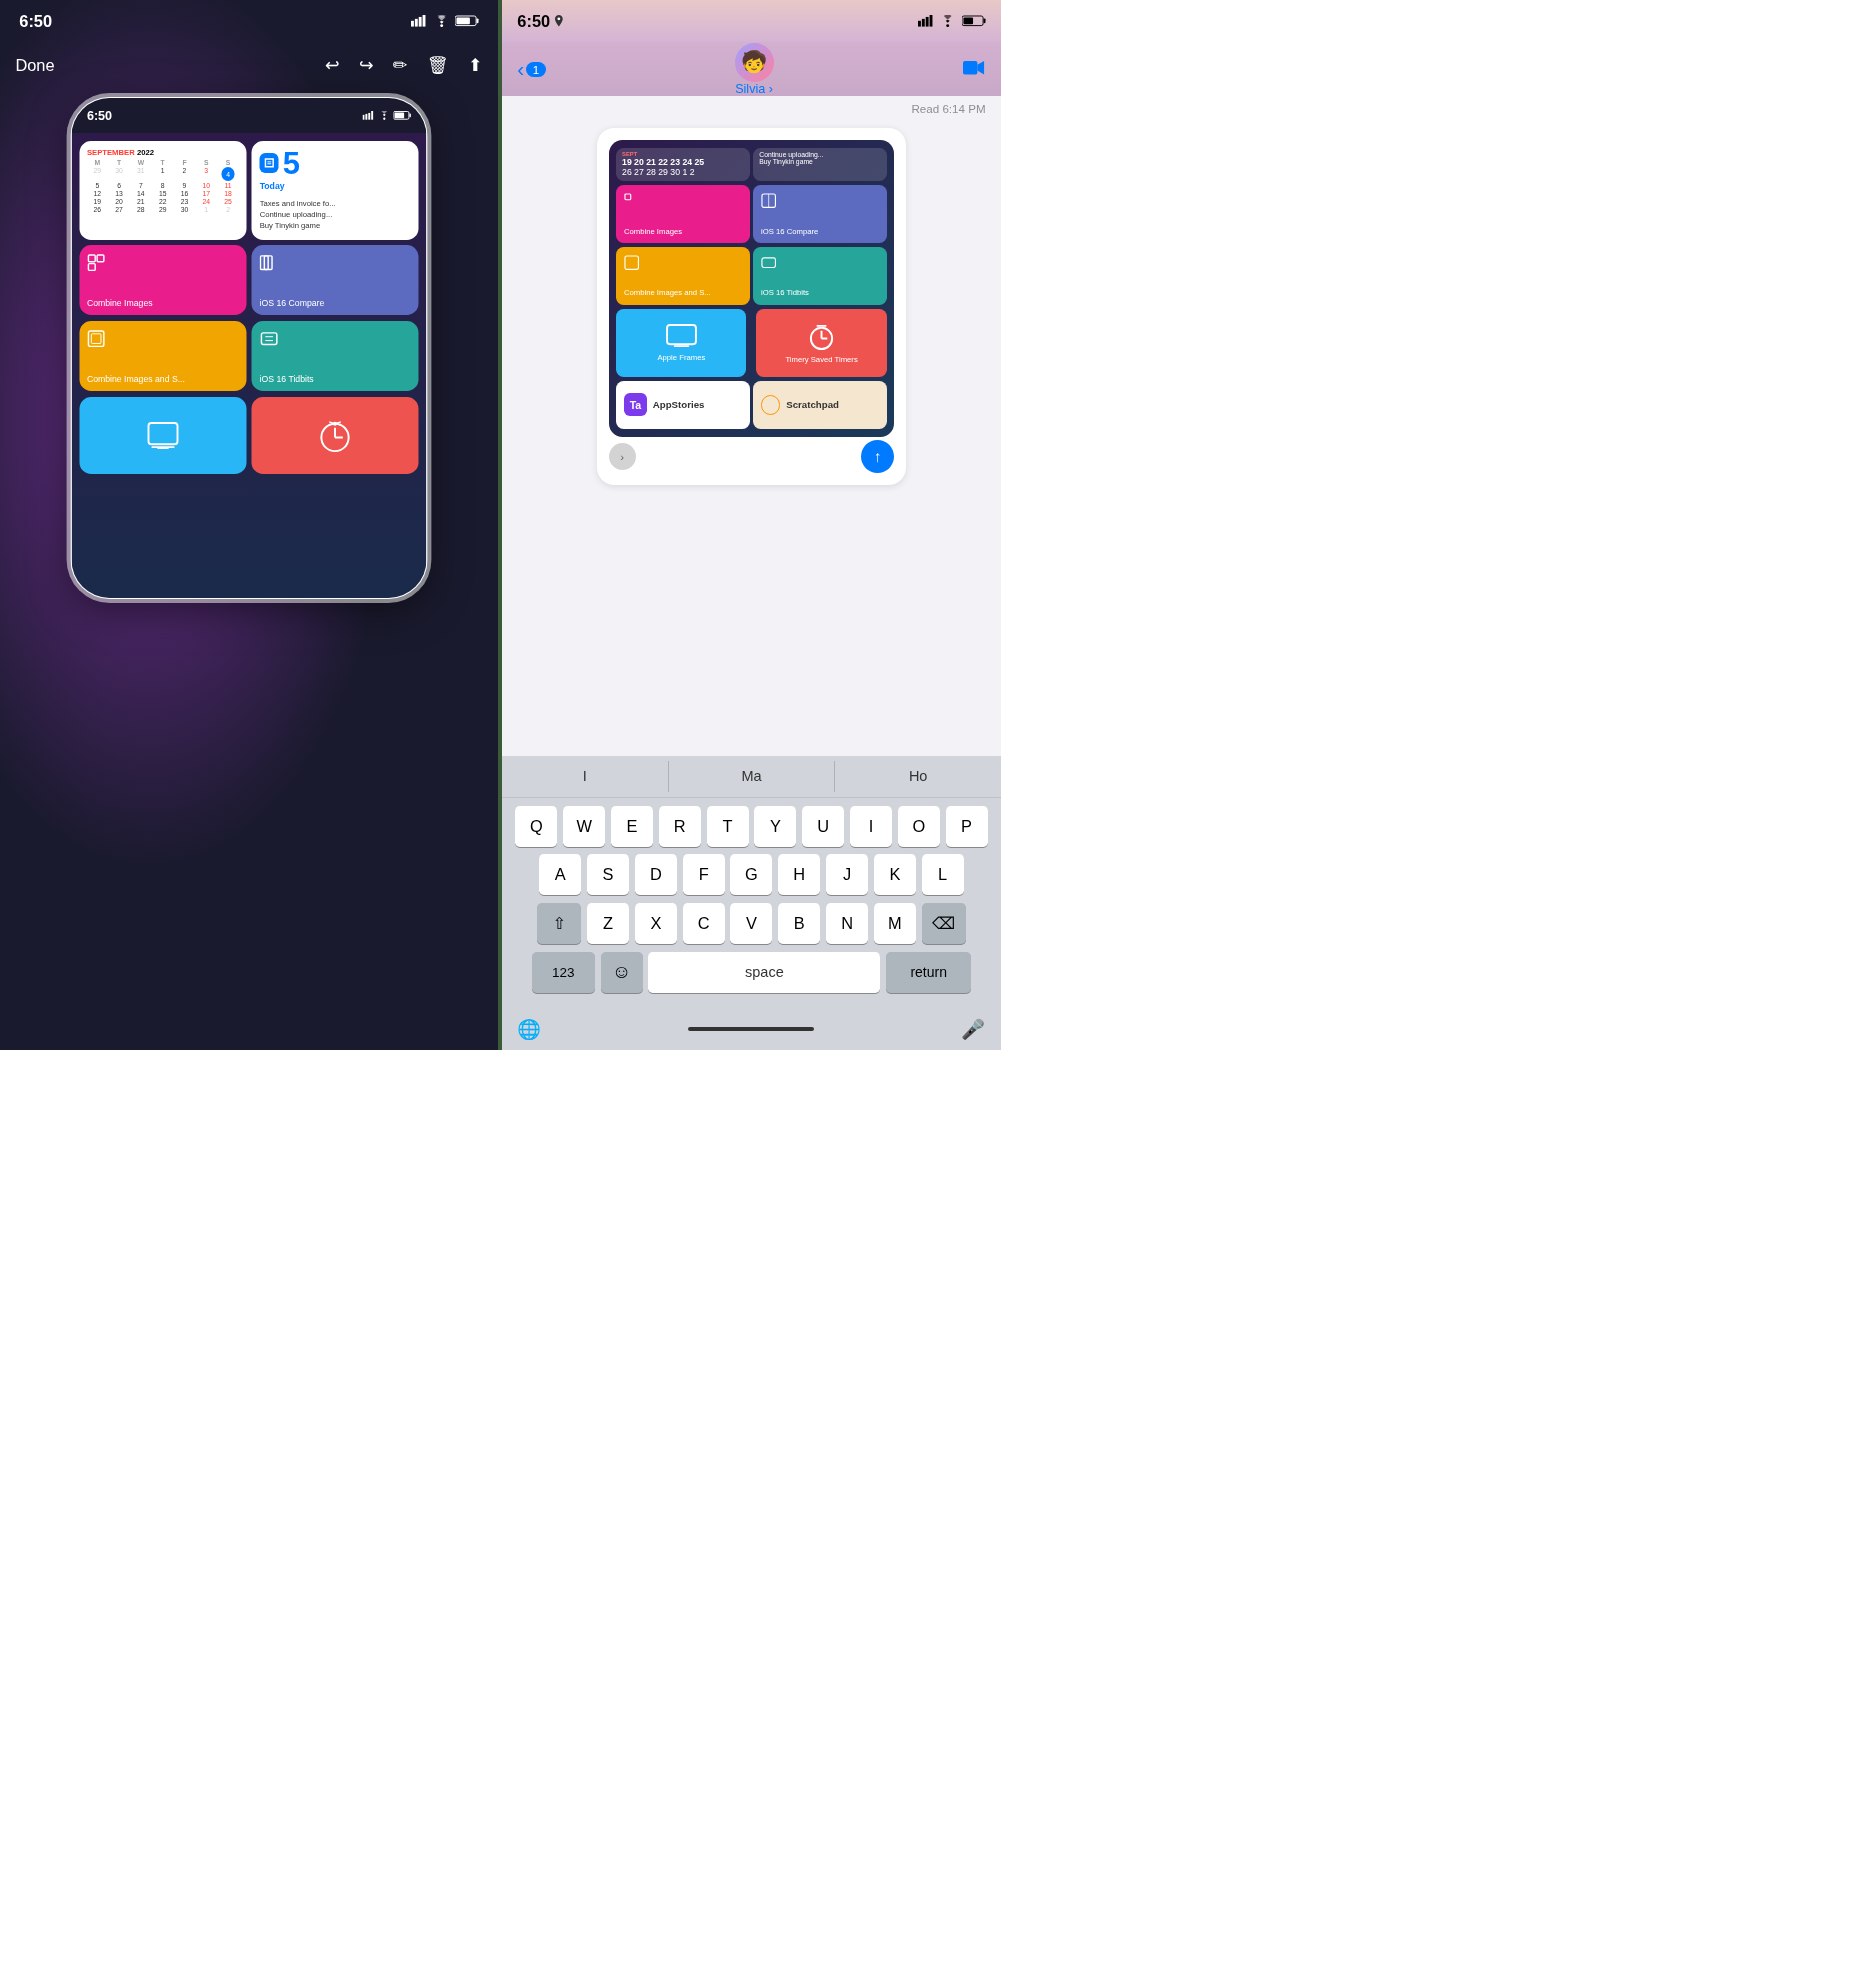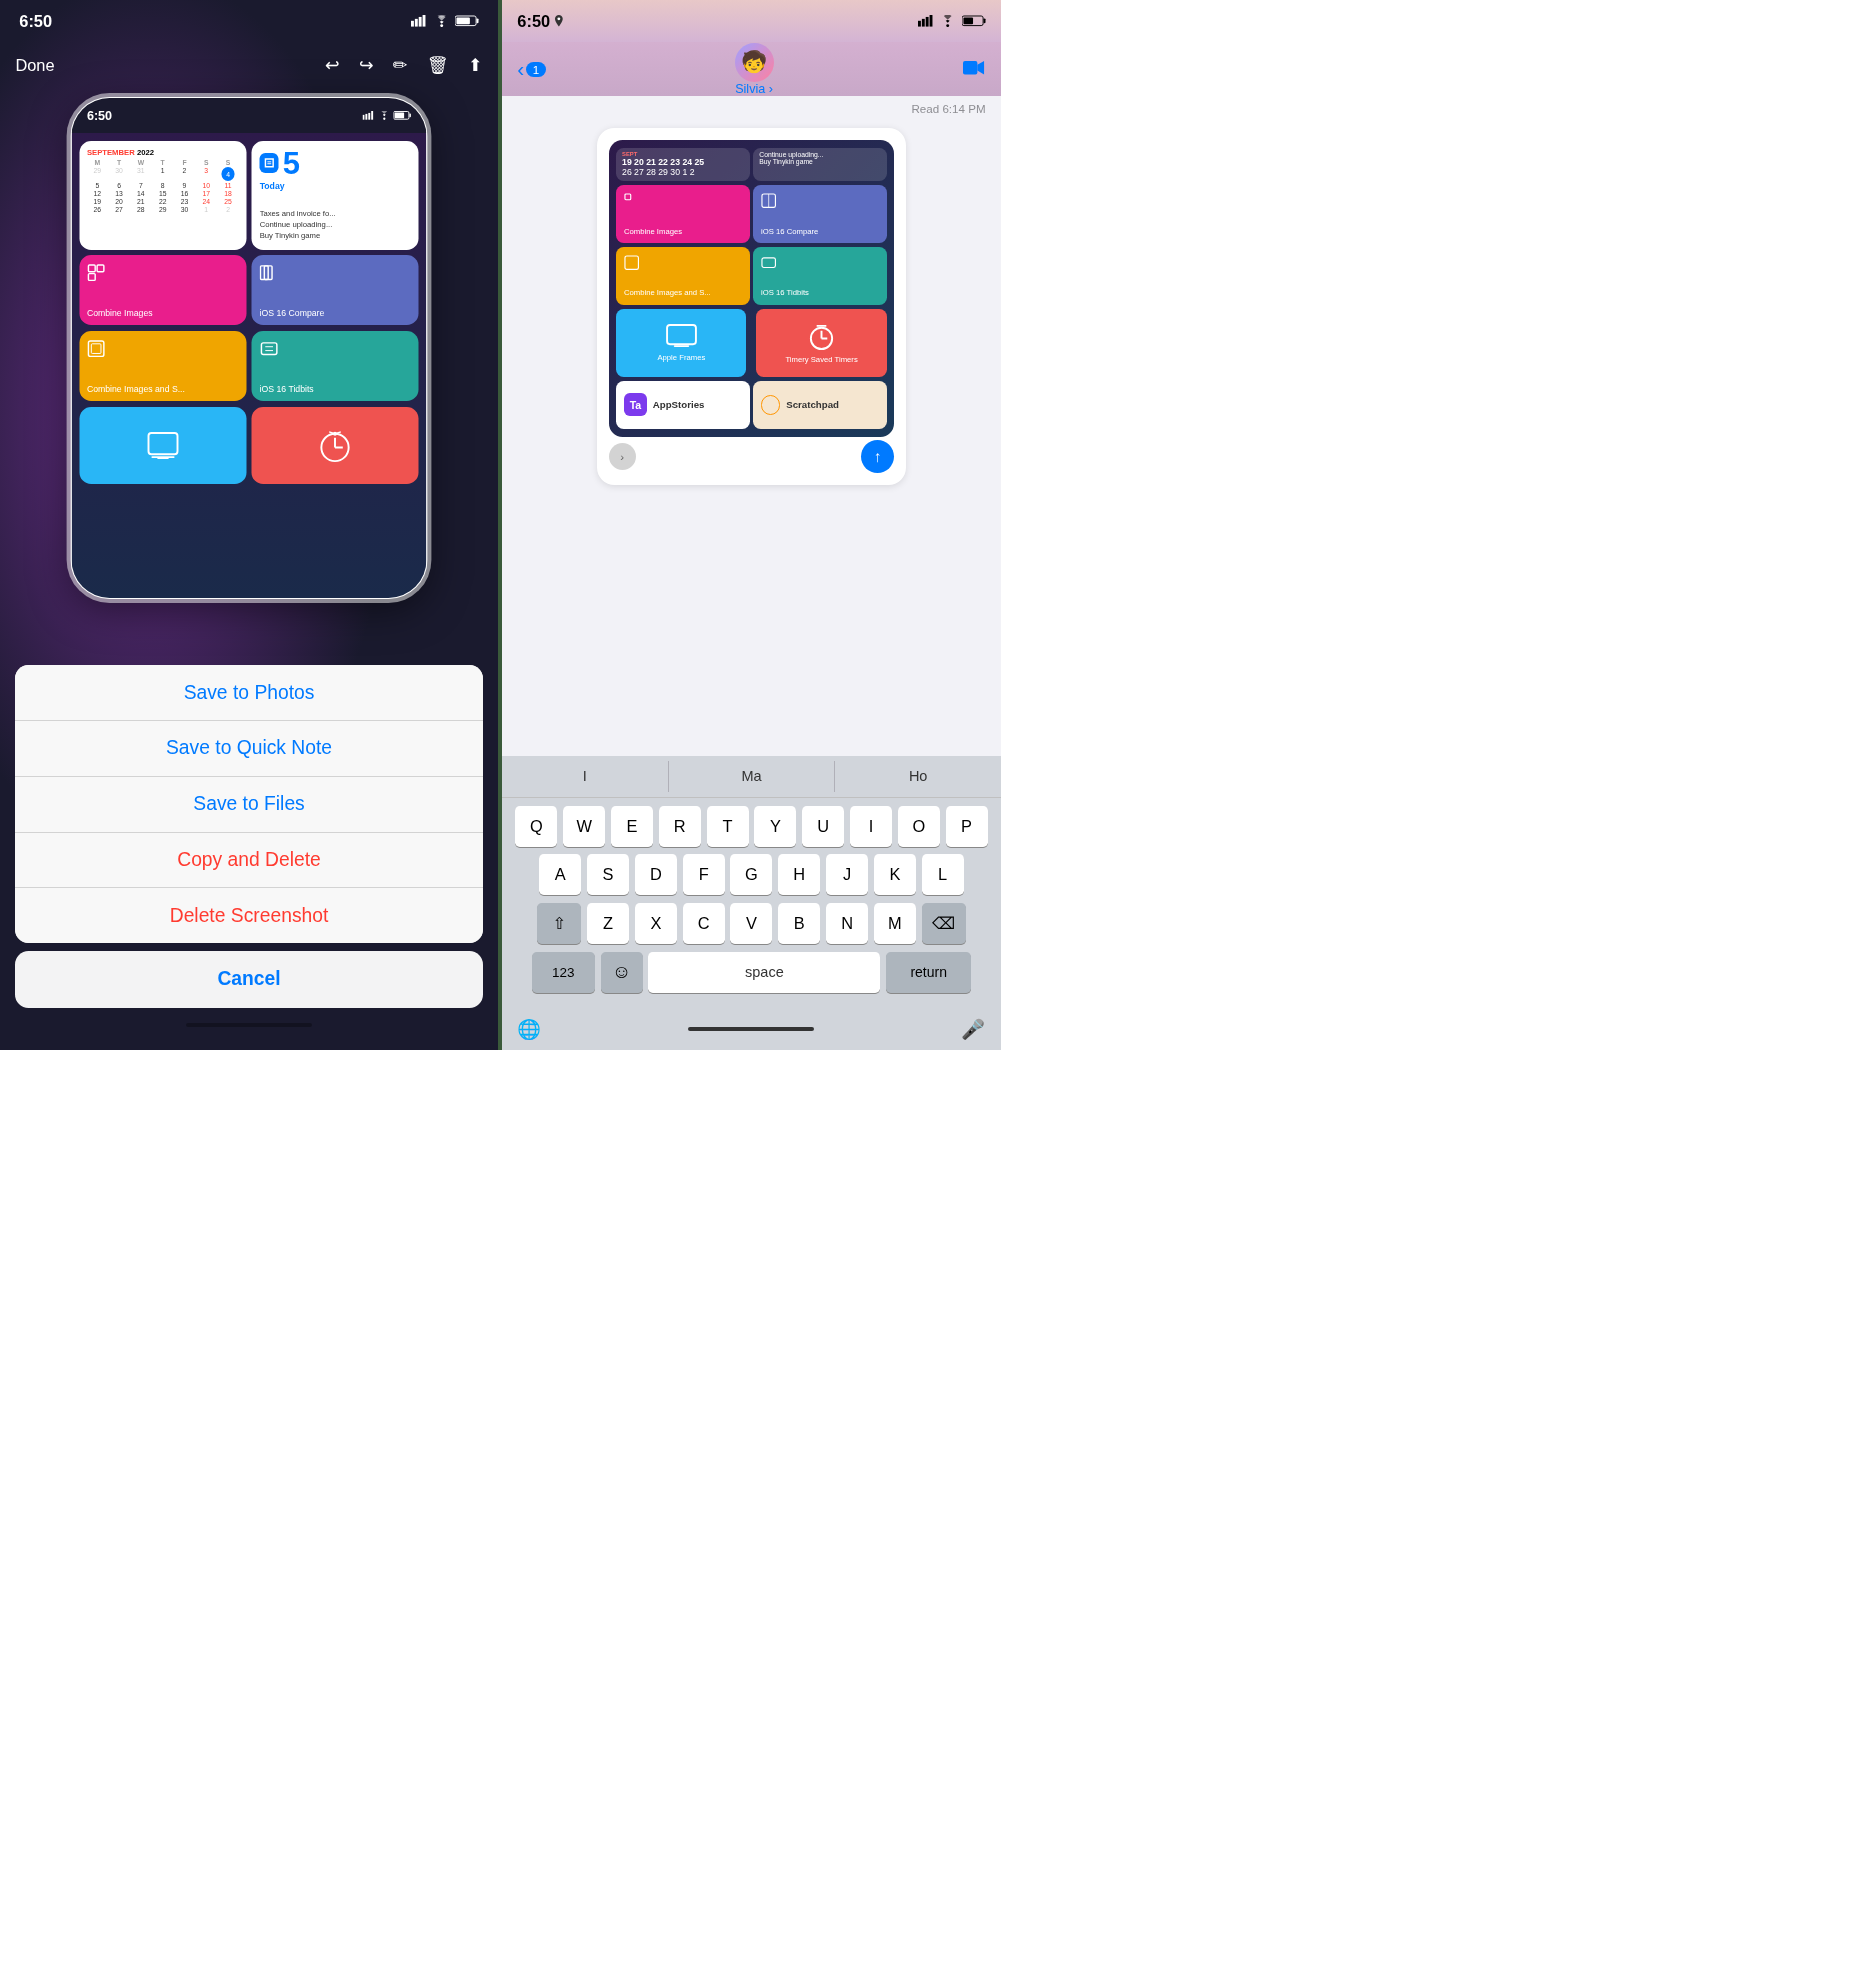--- a/index.html
+++ b/index.html
@@ -117,21 +117,21 @@
     .cal-day.saturday { color: #ff3b30; }
     .cal-day.dimmed { color: #ccc; }
 
     .widget-reminders {
       background: white;
       border-radius: 11.6px;
       padding: 7.7px;
       flex: 1;
     }
     .rem-number { font-size: 31px; font-weight: 700; color: #007aff; line-height: 1; }
-    .rem-title { font-size: 8.7px; font-weight: 600; color: #007aff; margin-bottom: 18px; }
+    .rem-title { font-size: 8.7px; font-weight: 600; color: #007aff; margin-bottom: 8px; }
     .rem-item { font-size: 7.7px; color: #333; margin-bottom: 1.9px; white-space: nowrap; overflow: hidden; text-overflow: ellipsis; }
     .rem-icon { width: 19.3px; height: 19.3px; background: #007aff; border-radius: 5.8px; display: flex; align-items: center; justify-content: center; margin-bottom: 1.9px; }
 
     
     .widget-grid {
       display: grid;
       grid-template-columns: 1fr 1fr;
       gap: 5.8px;
     }
     .shortcut-tile {
@@ -672,33 +672,20 @@
                 <circle cx="20" cy="8" r="2" fill="white"></circle>
                 <line x1="14" y1="6" x2="20" y2="8" stroke="white" stroke-width="1.5"></line>
                 <line x1="26" y1="6" x2="20" y2="8" stroke="white" stroke-width="1.5"></line>
               </svg>
           </div>
         </div>
       </div>
     </div>
   </div>
 
-  <div class="action-sheet">
-    <div class="action-group">
-      <div class="action-item blue">Save to Photos</div>
-      <div class="action-item blue">Save to Quick Note</div>
-      <div class="action-item blue">Save to Files</div>
-      <div class="action-item red">Copy and Delete</div>
-      <div class="action-item red">Delete Screenshot</div>
-    </div>
-    <div class="action-cancel">Cancel</div>
-    <div style="height:19.3px;display:flex;justify-content:center;align-items:center;">
-      <div style="width:126px;height:4.8px;background:rgba(0,0,0,0.3);border-radius:2.9px;"></div>
-    </div>
-  </div>
 </div>
 
 <div style="width:3.9px;background:#3a5a3a;flex-shrink:0;"></div>
 
 <div class="right-panel">
 
   <div class="status-bar-right">
     <div style="display:flex;align-items:center;gap:3.9px;">
       <span class="status-time-right">6:50</span>
       <svg width="9.7" height="11.6" viewBox="0 0 10 12">

